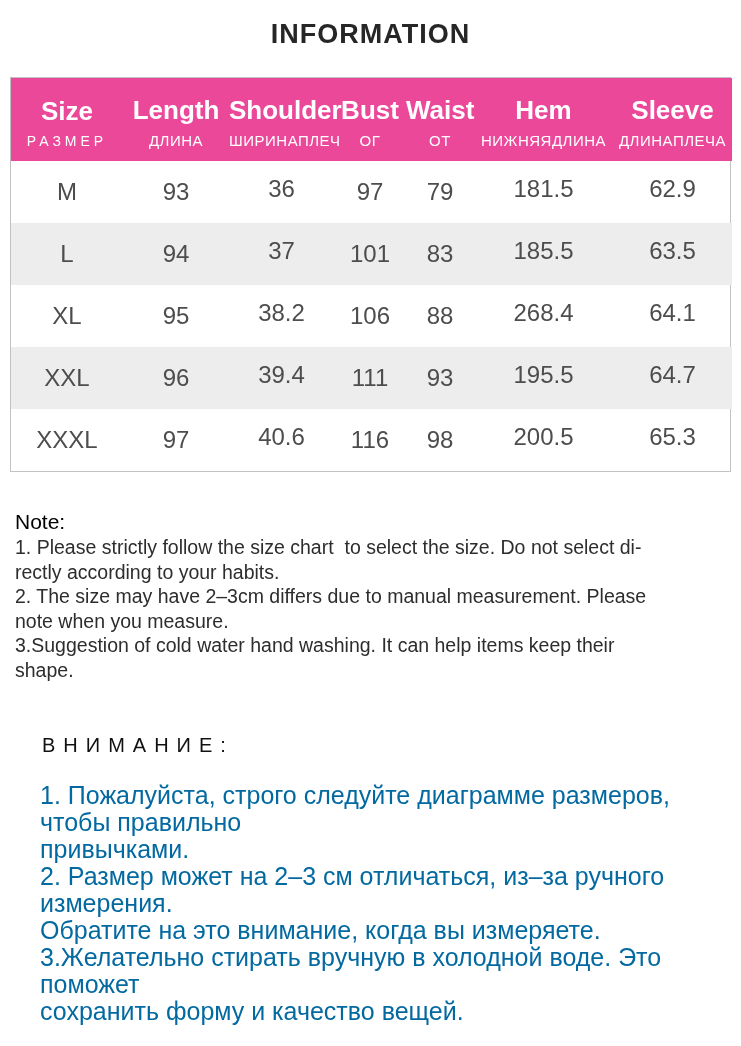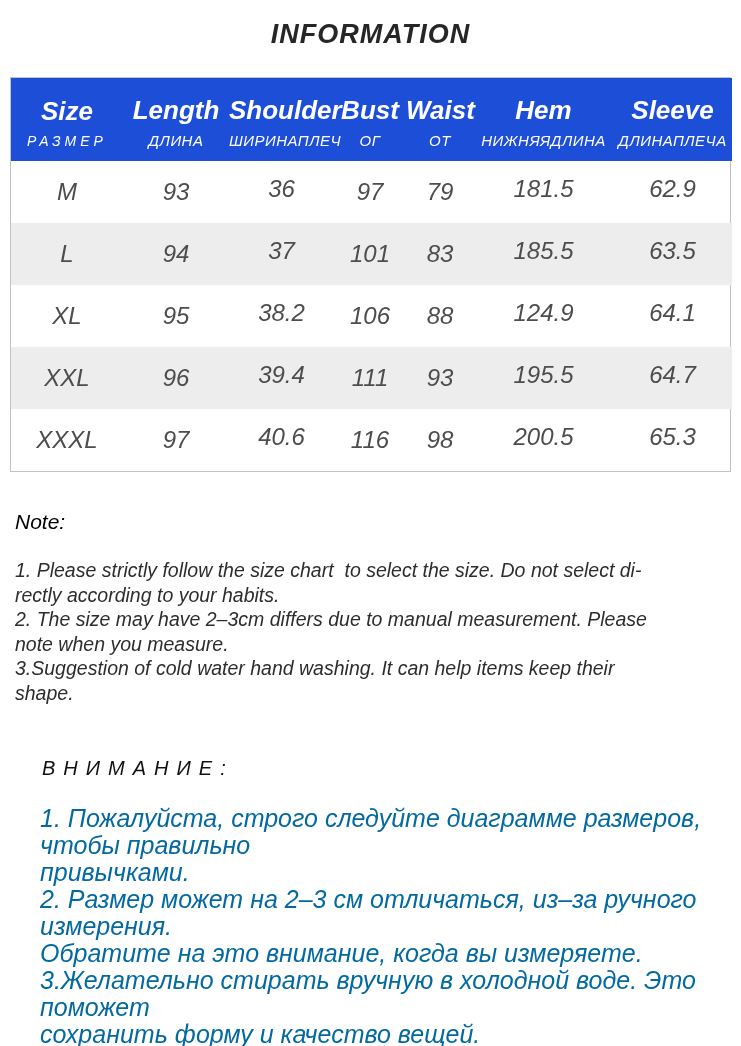--- a/index.html
+++ b/index.html
@@ -3,21 +3,20 @@
 <meta charset="utf-8">
 <style>
   html, body { margin: 0; padding: 0; background: #ffffff; }
   .page {
     width: 741px;
     height: 1046px;
     background: #ffffff;
     position: relative;
     overflow: hidden;
     font-family: "Liberation Sans", sans-serif;
-    font-style: italic;
   }
   .title {
     margin: 0;
     padding-top: 20px;
     text-align: center;
     font-size: 27px;
     line-height: 28px;
     font-weight: 700;
     letter-spacing: 1px;
     color: #262626;
@@ -25,21 +24,21 @@
   .size-table-wrap {
     margin: 29px 10px 0 10px;
     border: 1px solid #c2c2c2;
   }
   table.size-table {
     width: 100%;
     border-collapse: collapse;
     table-layout: fixed;
   }
   table.size-table th {
-    background: #1d4ed8;
+    background: #ec4899;
     color: #ffffff;
     height: 83px;
     vertical-align: middle;
     padding: 0;
     font-weight: 400;
   }
   th .en {
     font-size: 26px;
     font-weight: 700;
     line-height: 32px;
@@ -64,21 +63,21 @@
   table.size-table td:nth-child(3),
   table.size-table td:nth-child(6),
   table.size-table td:nth-child(7) { padding-bottom: 7px; }
   .note-section { margin: 36px 15px 0 15px; }
   .note-heading {
     font-size: 21px;
     line-height: 27px;
     color: #000000;
     font-weight: 400;
   }
-  .note-lines { margin-top: 23px; }
+  .note-lines { }
   .note-line {
     font-size: 19.5px;
     line-height: 24.5px;
     color: #2d2d2d;
     white-space: pre-wrap;
   }
   .attention-section { margin: 51px 15px 0 18px; }
   .attention-heading {
     font-size: 20px;
     line-height: 25px;
@@ -164,21 +163,21 @@
           <td>83</td>
           <td>185.5</td>
           <td>63.5</td>
         </tr>
         <tr>
           <td>XL</td>
           <td>95</td>
           <td>38.2</td>
           <td>106</td>
           <td>88</td>
-          <td>124.9</td>
+          <td>268.4</td>
           <td>64.1</td>
         </tr>
         <tr>
           <td>XXL</td>
           <td>96</td>
           <td>39.4</td>
           <td>111</td>
           <td>93</td>
           <td>195.5</td>
           <td>64.7</td>

